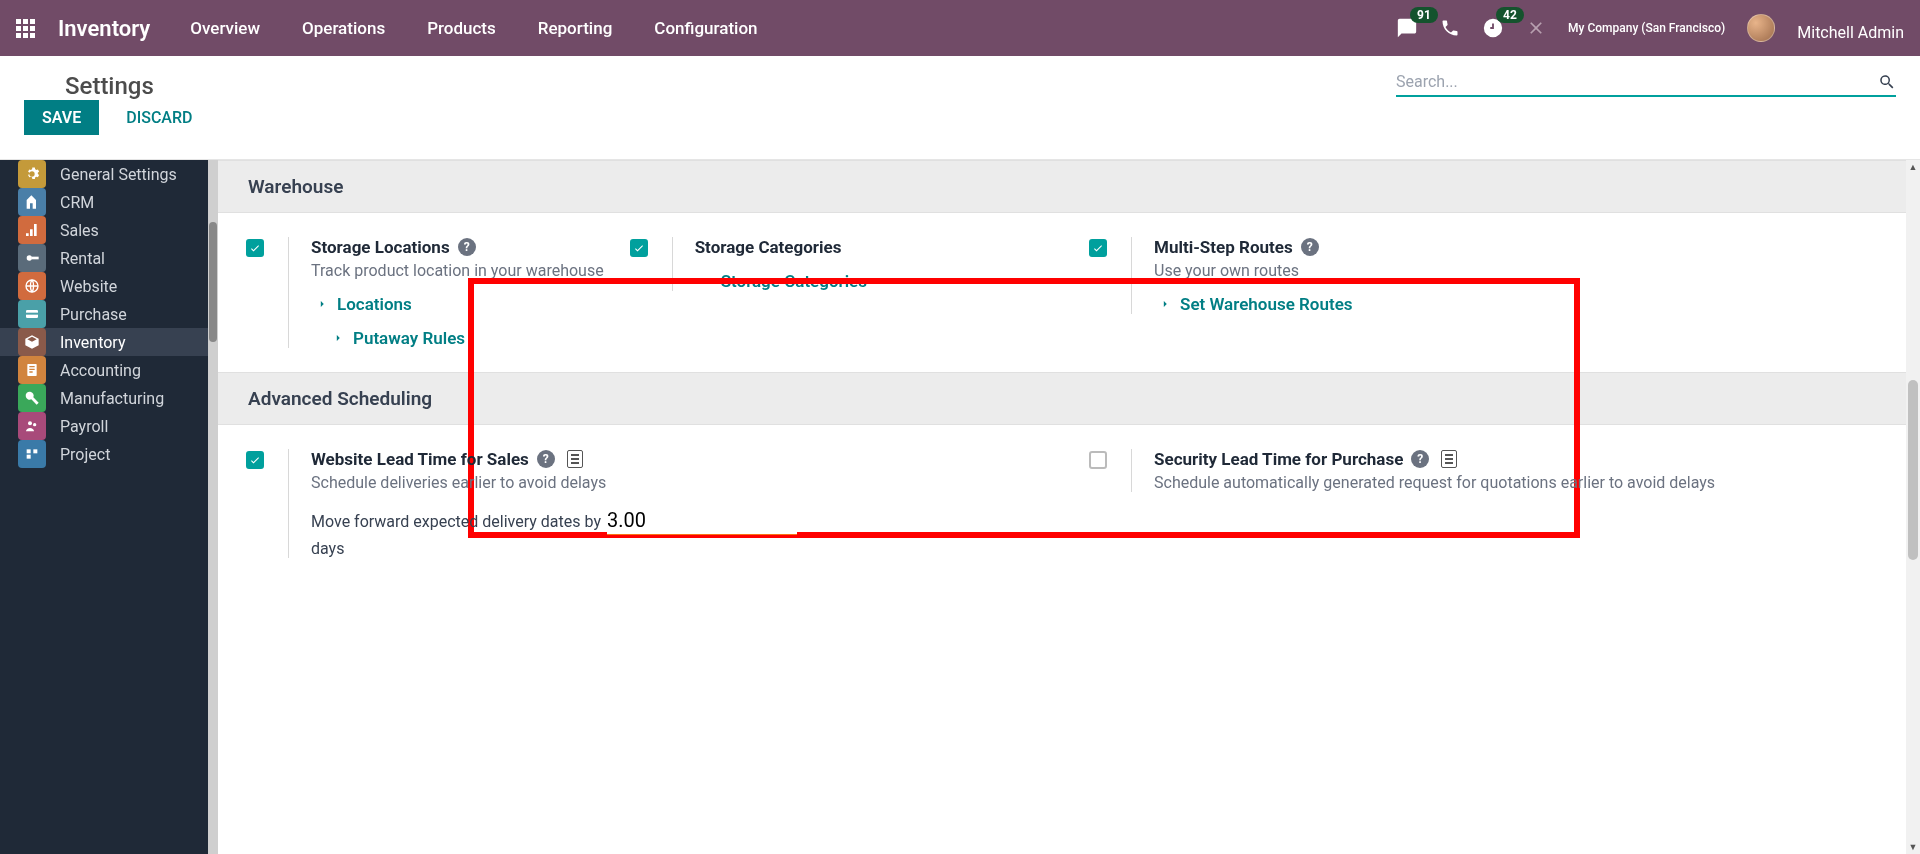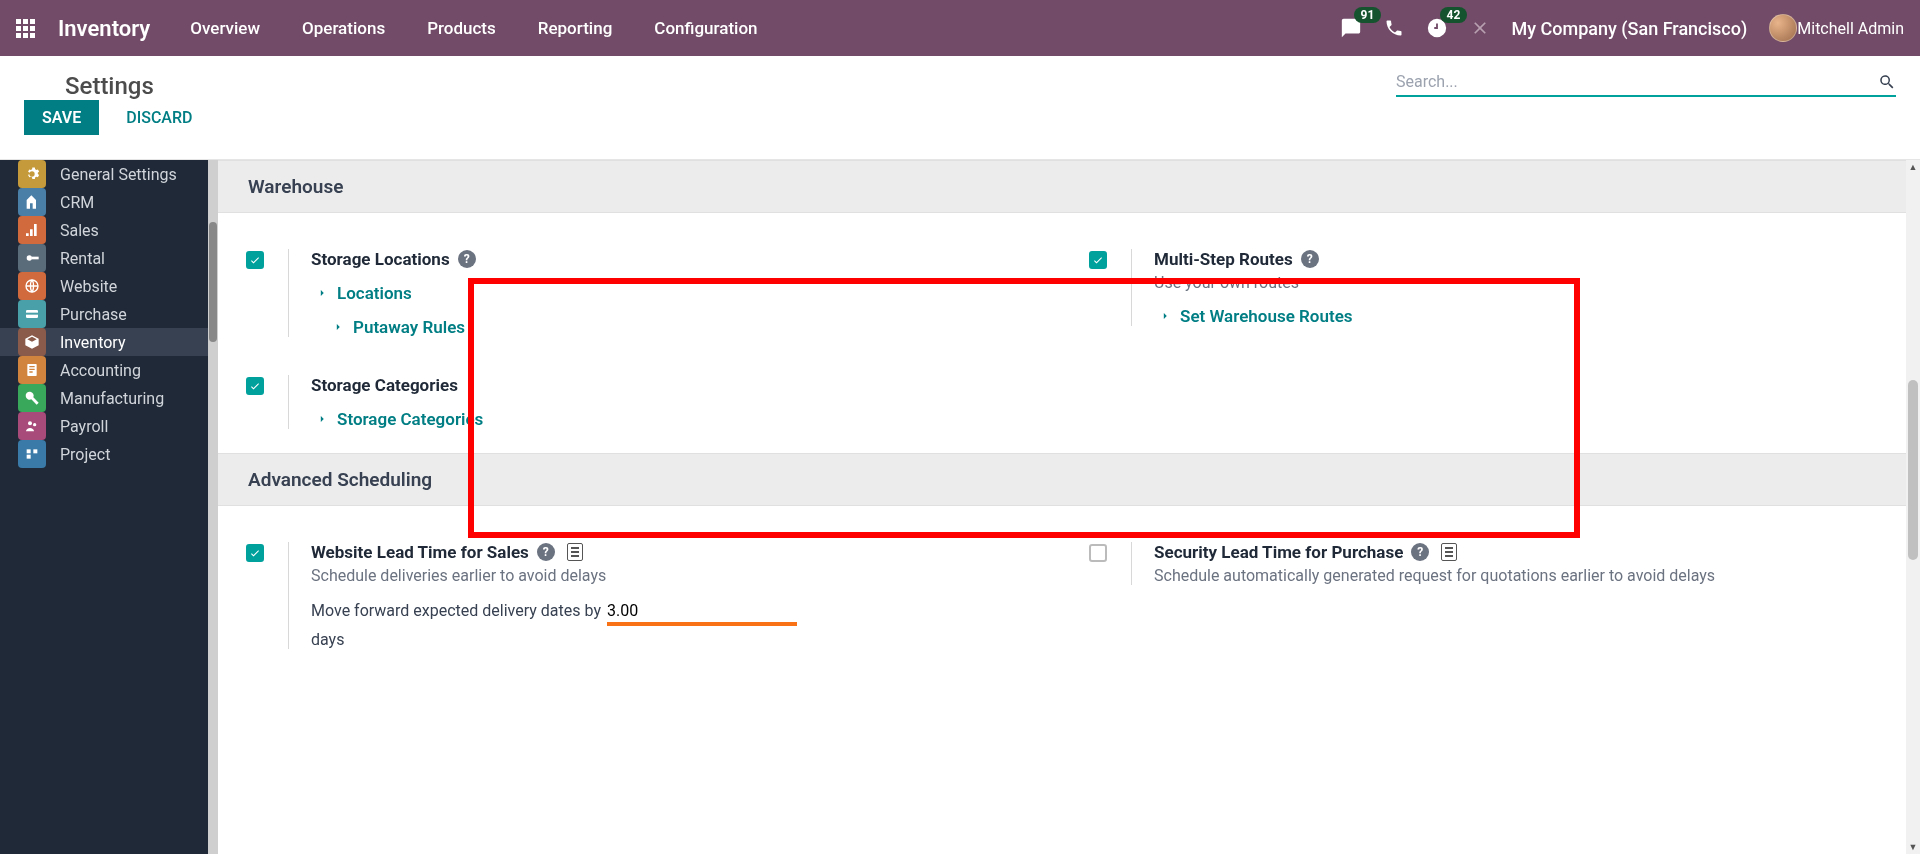--- a/index.html
+++ b/index.html
@@ -10,22 +10,22 @@
 .apps-icon { width: 24px; height: 24px; margin-right: 18px; cursor: pointer; }
 .apps-grid { display: grid; grid-template-columns: repeat(3, 5px); grid-template-rows: repeat(3, 5px); gap: 2px; }
 .apps-grid span { background: #fff; width: 5px; height: 5px; }
 .brand { font-size: 22px; font-weight: 600; margin-right: 40px; }
 .nav-links { display: flex; gap: 42px; }
 .nav-links a { color: #fff; text-decoration: none; font-size: 17px; font-weight: 500; }
 .topnav-right { margin-left: auto; display: flex; align-items: center; gap: 22px; }
 .badge-wrap { position: relative; display: flex; align-items: center; }
 .badge { background: #14532d; color: #fff; font-size: 12px; font-weight: 700; padding: 1px 7px; border-radius: 10px; position: absolute; top: -10px; left: 14px; }
 .icon-btn { color: #fff; cursor: pointer; display: flex; align-items: center; }
-.company-name { font-size: 18px; font-weight: 500; }
-.user-section { display: flex; align-items: center; gap: 0; }
+.company-name { font-size: 12px; font-weight: 500; }
+.user-section { display: flex; align-items: flex-end; gap: 22px; }
 .avatar { width: 28px; height: 28px; border-radius: 50%; background: radial-gradient(circle at 30% 30%, #e8b48a, #9c6b4a); border: 1px solid rgba(255,255,255,0.3); }
 
 
 .controlbar { background: #fff; height: 104px; border-bottom: 1px solid #e5e5e5; display: flex; flex-direction: column; padding: 16px 24px 0 24px; }
 .control-top { display: flex; justify-content: space-between; align-items: flex-start; margin-left: 41px; }
 .breadcrumb { font-size: 24px; color: #4c4c4c; font-weight: 500; }
 .search-wrap { display: flex; align-items: center; border-bottom: 2px solid #00a09d; width: 500px; padding-bottom: 4px; }
 .search-input { border: none; outline: none; font-size: 16px; flex: 1; background: transparent; color: #374151; }
 .search-input::placeholder { color: #9ca3af; }
 .control-bottom { display: flex; gap: 27px; align-items: center; margin-top: 0; }
@@ -56,38 +56,38 @@
 
 
 .content { flex: 1; overflow-y: auto; background: #fff; position: relative; padding-bottom: 40px; }
 .content-scrollbar { position: absolute; right: 0; top: 0; width: 14px; height: 100%; background: #f1f1f1; }
 .content-arrow { position: absolute; width: 14px; height: 14px; display:flex; align-items:center; justify-content:center; font-size:9px; color:#555; }
 .content-thumb { position: absolute; top: 220px; right: 2px; width: 10px; height: 180px; background: #c0c0c0; border-radius: 5px; }
 
 .section-header { background: #ececec; padding: 14px 30px; font-size: 19px; font-weight: 600; color: #374151; border-top: 1px solid #e0e0e0; border-bottom: 1px solid #e0e0e0; }
 
 .settings-grid { display: flex; padding: 24px 28px; gap: 40px; position: relative; }
-.settings-col { flex: 1; display: flex; flex-direction: column; gap: 38px; margin-top: 12px; }
+.settings-col { flex: 1; display: flex; flex-direction: row; gap: 26px; }
 .setting-block { display: flex; gap: 24px; align-items: flex-start; }
 .chk-wrap { padding-top: 2px; }
 .chk { width: 18px; height: 18px; border: 2px solid #00a09d; border-radius: 3px; display: flex; align-items: center; justify-content: center; cursor: pointer; }
 .chk.checked { background: #00a09d; }
 .chk.unchecked { border-color: #bbb; background: #fff; }
 .chk svg { width: 12px; height: 12px; }
 .setting-content { border-left: 1px solid #d8d8d8; padding-left: 22px; flex: 1; }
 .setting-title { font-size: 17px; font-weight: 700; color: #1f2937; display: flex; align-items: center; gap: 8px; }
 .setting-desc { font-size: 16px; color: #6b7280; margin-top: 4px; }
 .action-link { display: flex; align-items: center; gap: 8px; color: #017e84; font-size: 17px; font-weight: 600; margin-top: 14px; cursor: pointer; padding-left: 4px; }
 .action-link.indent { padding-left: 20px; }
 .help-icon { width: 18px; height: 18px; border-radius: 50%; background: #6b7280; color: #fff; font-size: 12px; font-weight: 700; display: flex; align-items: center; justify-content: center; cursor: pointer; }
 .doc-icon { display: inline-flex; width: 16px; height: 18px; border: 1px solid #555; border-radius: 2px; position: relative; margin-left: 4px; }
 .doc-icon::before { content: ""; position: absolute; left: 3px; top: 3px; right: 3px; height: 2px; background: #555; box-shadow: 0 4px 0 #555, 0 8px 0 #555; }
 
 .inline-row { display: flex; align-items: baseline; gap: 6px; margin-top: 14px; font-size: 16px; color: #374151; flex-wrap: wrap; }
-.num-input { border: none; border-bottom: 4px solid #f97316; width: 190px; font-size: 16px; padding: 2px 0; outline: none; }
+.num-input { border: none; border-bottom: 1px solid #f97316; width: 190px; font-size: 20px; padding: 2px 0; outline: none; }
 
 .highlight-box { position: absolute; border: 6px solid #ff0000; left: 250px; top: 65px; width: 1112px; height: 260px; pointer-events: none; }
 
 svg.arrow { width: 14px; height: 14px; }
 </style>
 </head>
 <body>
 
 <div class="topnav">
   <div class="apps-icon icon-btn">
@@ -276,20 +276,21 @@
                   <svg viewBox="0 0 24 24" fill="#fff">
                     <path d="M9 16.2l-3.5-3.5L4 14.2 9 19l11-11-1.4-1.4z"></path>
                   </svg>
                 </div>
               </div>
             <div class="setting-content">
               <div class="setting-title">
                   <span>Storage Locations</span>
                   <span class="help-icon">?</span>
                 </div>
+              <div class="setting-desc">Track product location in your warehouse</div>
               <div class="action-link">
                   <svg class="arrow" viewBox="0 0 24 24" fill="#017e84">
                     <path d="M10 17l5-5-5-5v10z"></path>
                   </svg>
                   <span>Locations</span>
                 </div>
               <div class="action-link indent">
                   <svg class="arrow" viewBox="0 0 24 24" fill="#017e84">
                     <path d="M10 17l5-5-5-5v10z"></path>
                   </svg>

